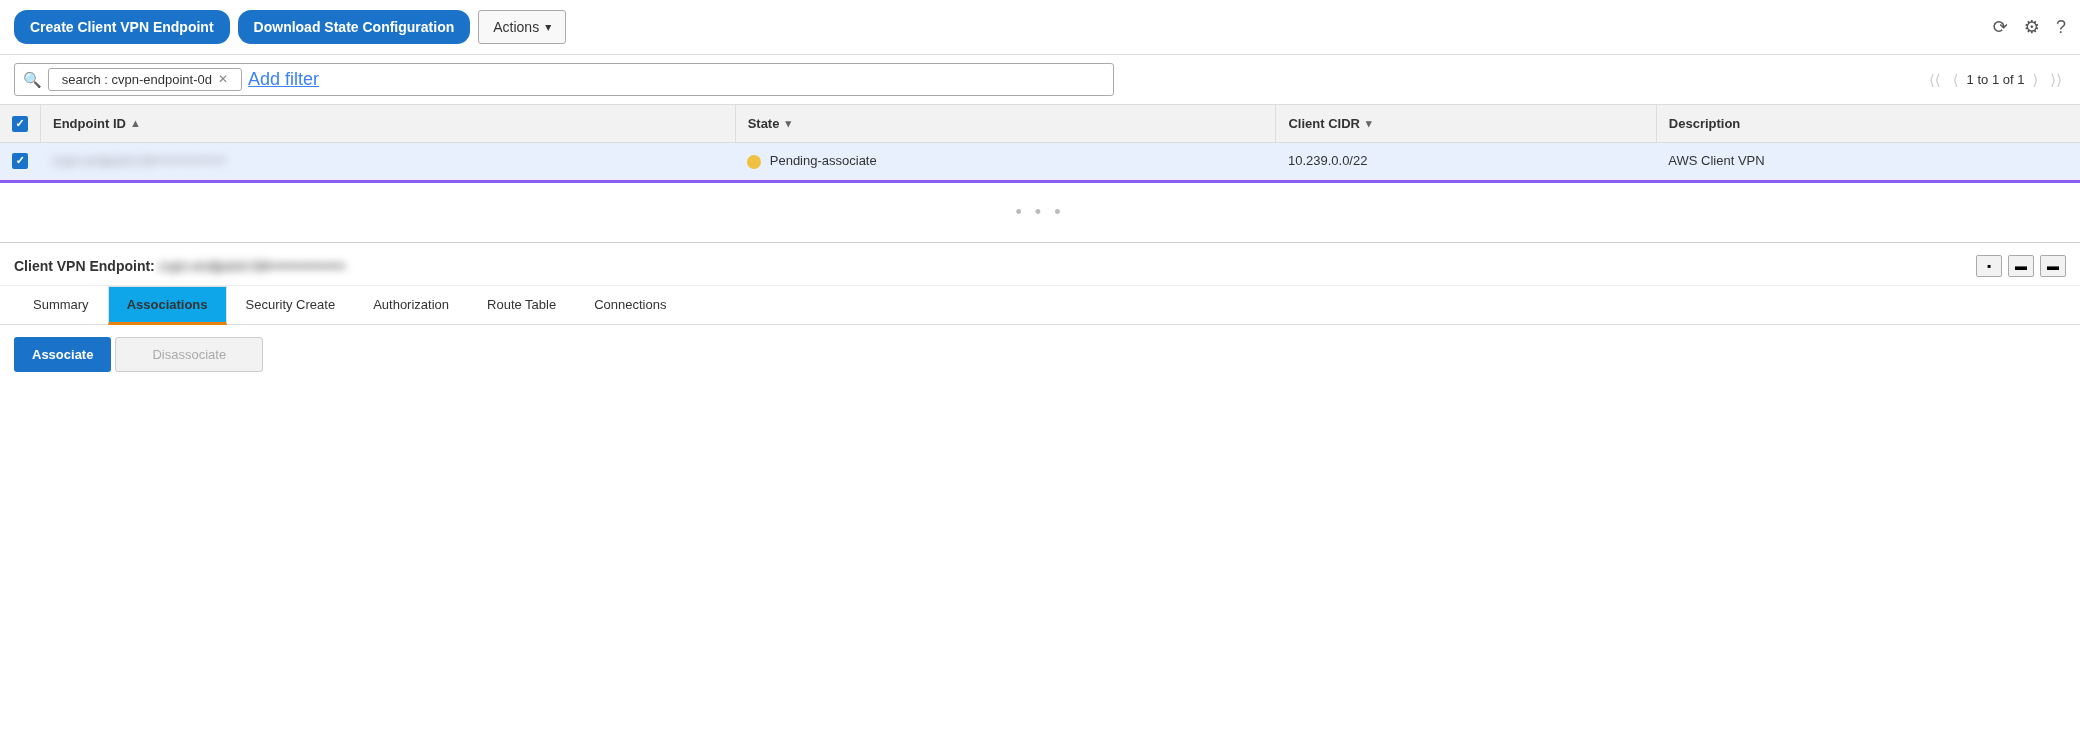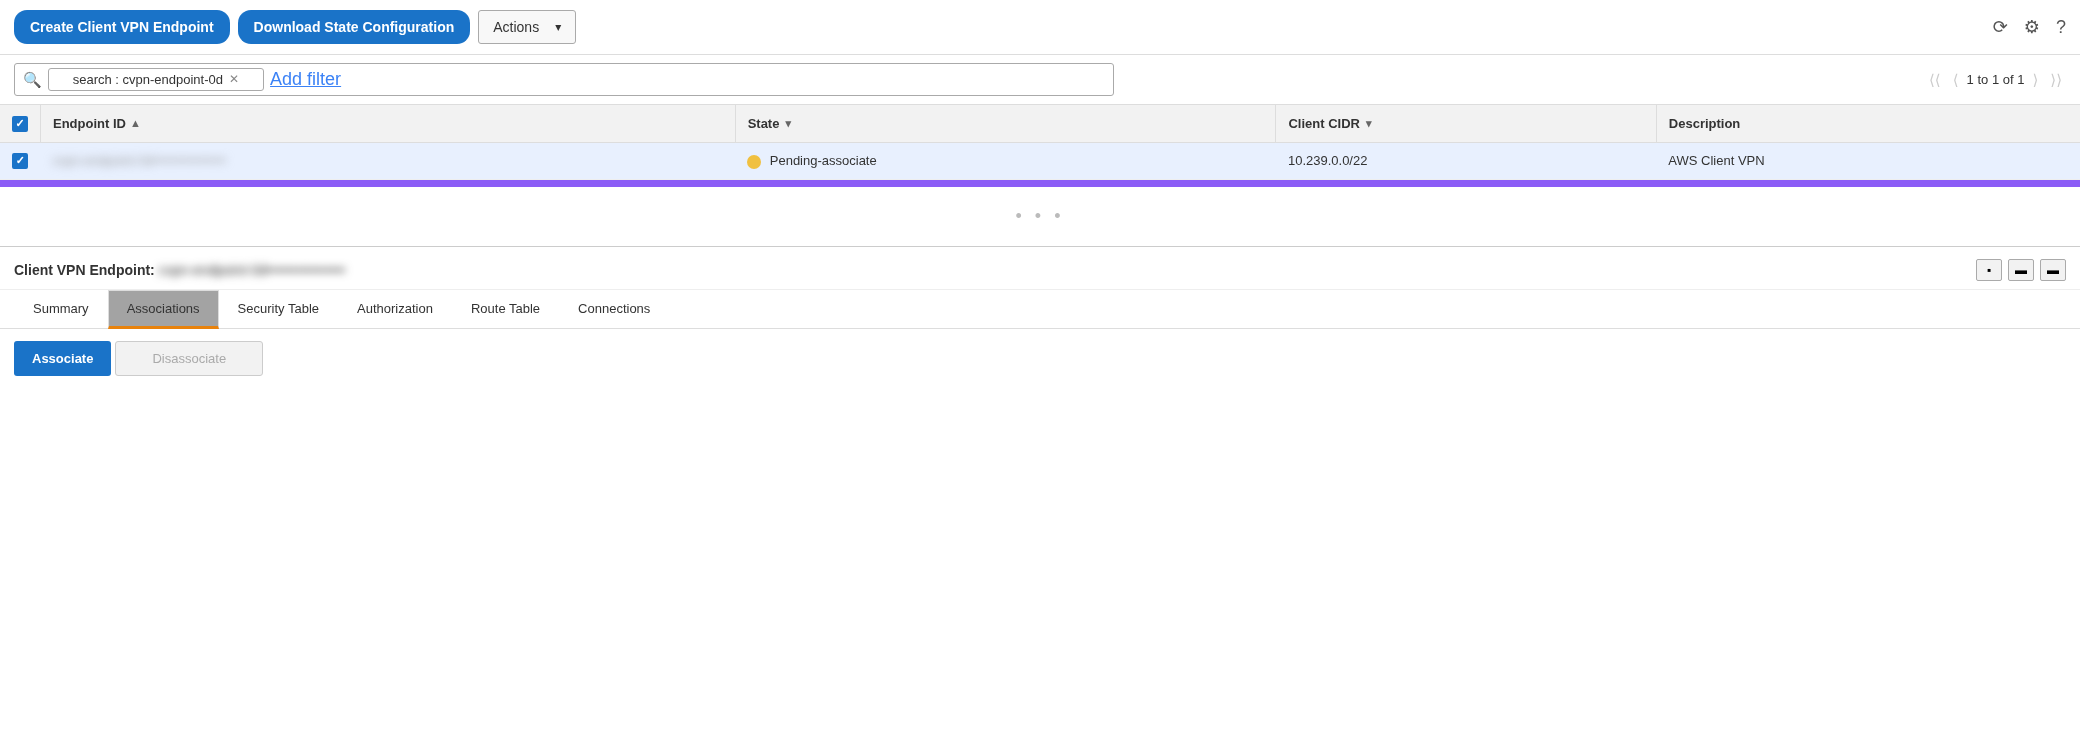--- a/index.html
+++ b/index.html
@@ -27,21 +27,21 @@
     .btn-actions {
       background: #f8f8f8;
       color: #333;
       border: 1px solid #aaa;
       padding: 8px 14px;
       border-radius: 3px;
       font-size: 14px;
       cursor: pointer;
       display: flex;
       align-items: center;
-      gap: 16px;
+      gap: 6px;
     }
     .toolbar-right {
       margin-left: auto;
       display: flex;
       align-items: center;
       gap: 16px;
     }
     .toolbar-icon {
       font-size: 18px;
       color: #555;
@@ -59,21 +59,21 @@
     }
     .search-icon-wrap {
       color: #666;
       font-size: 15px;
     }
     .search-tag {
       display: flex;
       background: #fff;
       border: 1px solid #aaa;
       border-radius: 3px;
-      padding: 3px 24px;
+      padding: 3px 13px;
       font-size: 13px;
       gap: 6px;
     }
     .search-tag-close {
       color: #888;
       cursor: pointer;
       font-size: 12px;
     }
     .add-filter {
       color: #3b82f6;
@@ -104,21 +104,21 @@
       border: none;
       color: #555;
       cursor: pointer;
       font-size: 15px;
       padding: 2px 4px;
     }
     .pag-btn:disabled { color: #ccc; cursor: default; }
 
     
     .table-container {
-      border-bottom: 7px solid #8b5cf6;
+      border-bottom: 3px solid #8b5cf6;
     }
     table {
       width: 100%;
       border-collapse: collapse;
     }
     thead tr {
       background: #f2f2f2;
       border-bottom: 1px solid #ddd;
     }
     thead th {
@@ -232,25 +232,25 @@
       font-size: 13px;
       border-bottom: 3px solid transparent;
       margin-bottom: -1px;
       color: #333;
       border-top: 1px solid transparent;
       border-left: 1px solid transparent;
       border-right: 1px solid transparent;
     }
     .tab.active {
       border-bottom: 3px solid #e8820c;
-      font-weight: normal;
+      font-weight: bold;
       border-top: 1px solid #ddd;
       border-left: 1px solid #ddd;
       border-right: 1px solid #ddd;
-      background: #a3a3a3;
+      background: #0ea5e9;
     }
 
     
     .panel-buttons {
       display: flex;
       gap: 4px;
       padding: 12px 14px;
     }
     .btn-associate {
       background: #1a73c8;
@@ -372,21 +372,21 @@
   <div class="detail-actions">
     <button class="detail-view-btn">▪</button>
     <button class="detail-view-btn">▬</button>
     <button class="detail-view-btn">▬</button>
   </div>
 </div>
 
 <div class="tabs">
   <div class="tab">Summary</div>
   <div class="tab active">Associations</div>
-  <div class="tab">Security Table</div>
+  <div class="tab">Security Create</div>
   <div class="tab">Authorization</div>
   <div class="tab">Route Table</div>
   <div class="tab">Connections</div>
 </div>
 
 <div class="panel-buttons">
   <button class="btn-associate">Associate</button>
   <button class="btn-disassociate" disabled="">Disassociate</button>
 </div>
 

